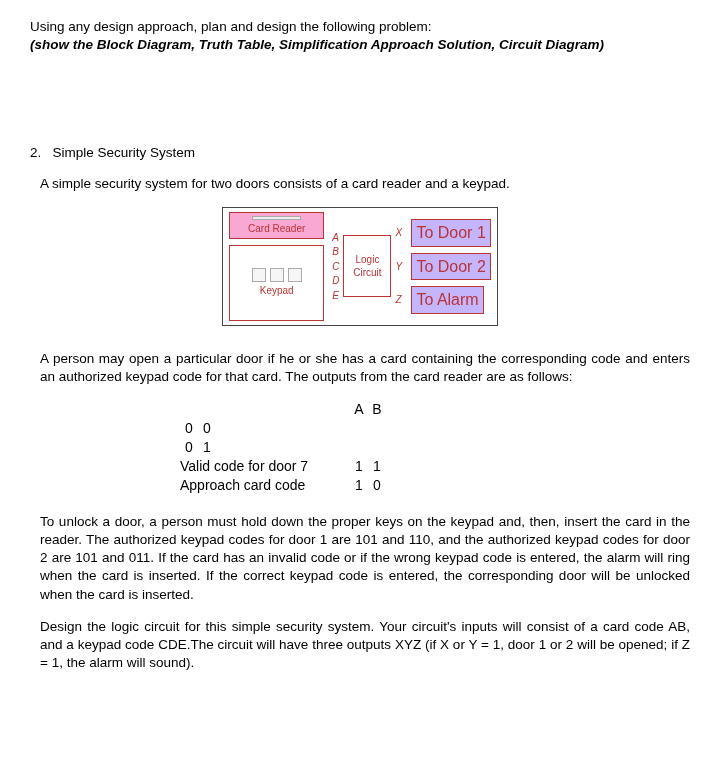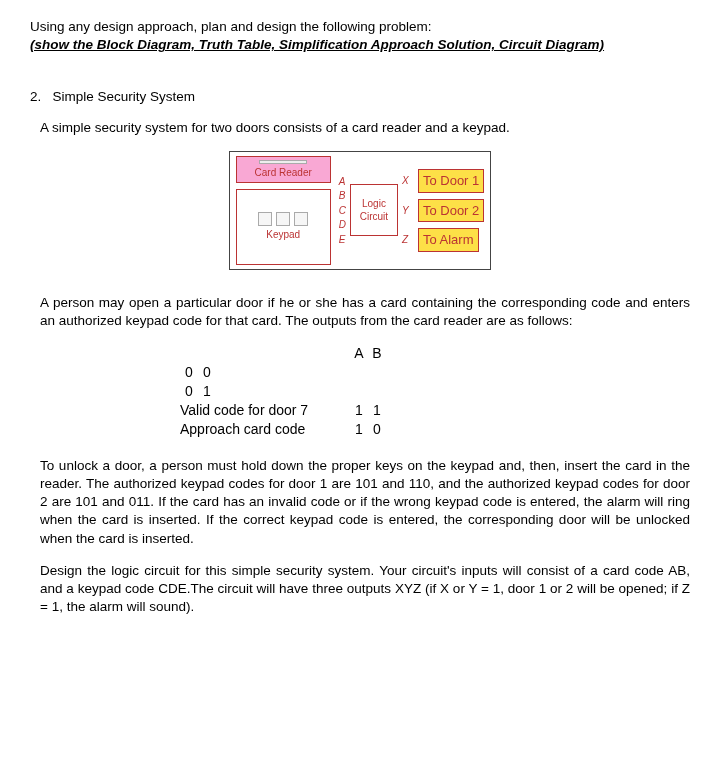--- a/index.html
+++ b/index.html
@@ -10,22 +10,21 @@
       font-size: 13.5px;
       color: #000;
       background: #fff;
       padding: 18px 30px;
       line-height: 1.35;
     }
     .intro { }
     .intro-underline {
       font-style: italic;
       font-weight: bold;
-      text-decoration: underline;
-      margin-bottom: 34px;
+      margin-bottom: 90px;
     }
     .section-heading { font-weight: normal; margin-bottom: 12px; }
     .para { margin-bottom: 14px; text-align: justify; margin-left: 10px; }
     .block-diagram {
       margin: 14px auto 24px auto;
       display: flex;
       justify-content: center;
     }
     .bd-inner {
       display: flex;
@@ -57,29 +56,29 @@
     }
     .keypad-keys { display: flex; gap: 4px; margin-bottom: 2px;}
     .keypad-keys .key { width: 14px; height: 14px; border:1px solid #aaa; background:#f6f6f6;}
     .keypad-label { color:#b33; font-size: 10px; }
     .bd-signals-col { display:flex; flex-direction:column; font-size:10px; font-style:italic; color:#b33; gap:1px; margin-right:4px; }
     .logic-box {
       border: 1px solid #b33;
       color: #b33;
       font-size: 10px;
       width: 48px;
-      height: 52px;
+      height: 62px;
       display:flex; flex-direction:column; align-items:center; justify-content:center;
       background:#fff;
       margin-right:4px;
     }
     .outputs-col { display:flex; flex-direction:column; gap:6px; }
     .output-row { display:flex; align-items:center; gap:6px; }
     .output-sig { font-size:10px; font-style:italic; color:#b33; width:10px;}
-    .output-box { border:1px solid #b33; color:#b33; font-size:13px; padding:2px 4px; background:#fde047; white-space:nowrap;}
+    .output-box { border:1px solid #b33; color:#b33; font-size:16px; padding:2px 4px; background:#c4b5fd; white-space:nowrap;}
     .truth-table {
       margin: 4px 0 18px 150px;
       font-size: 14px;
       font-family: Arial;
     }
     .tt-row { display:flex; }
     .tt-label { width:170px; }
     .tt-a { width:18px; text-align:center; }
     .tt-b { width:18px; text-align:center; }
     .last-block { margin-top: 10px; }

